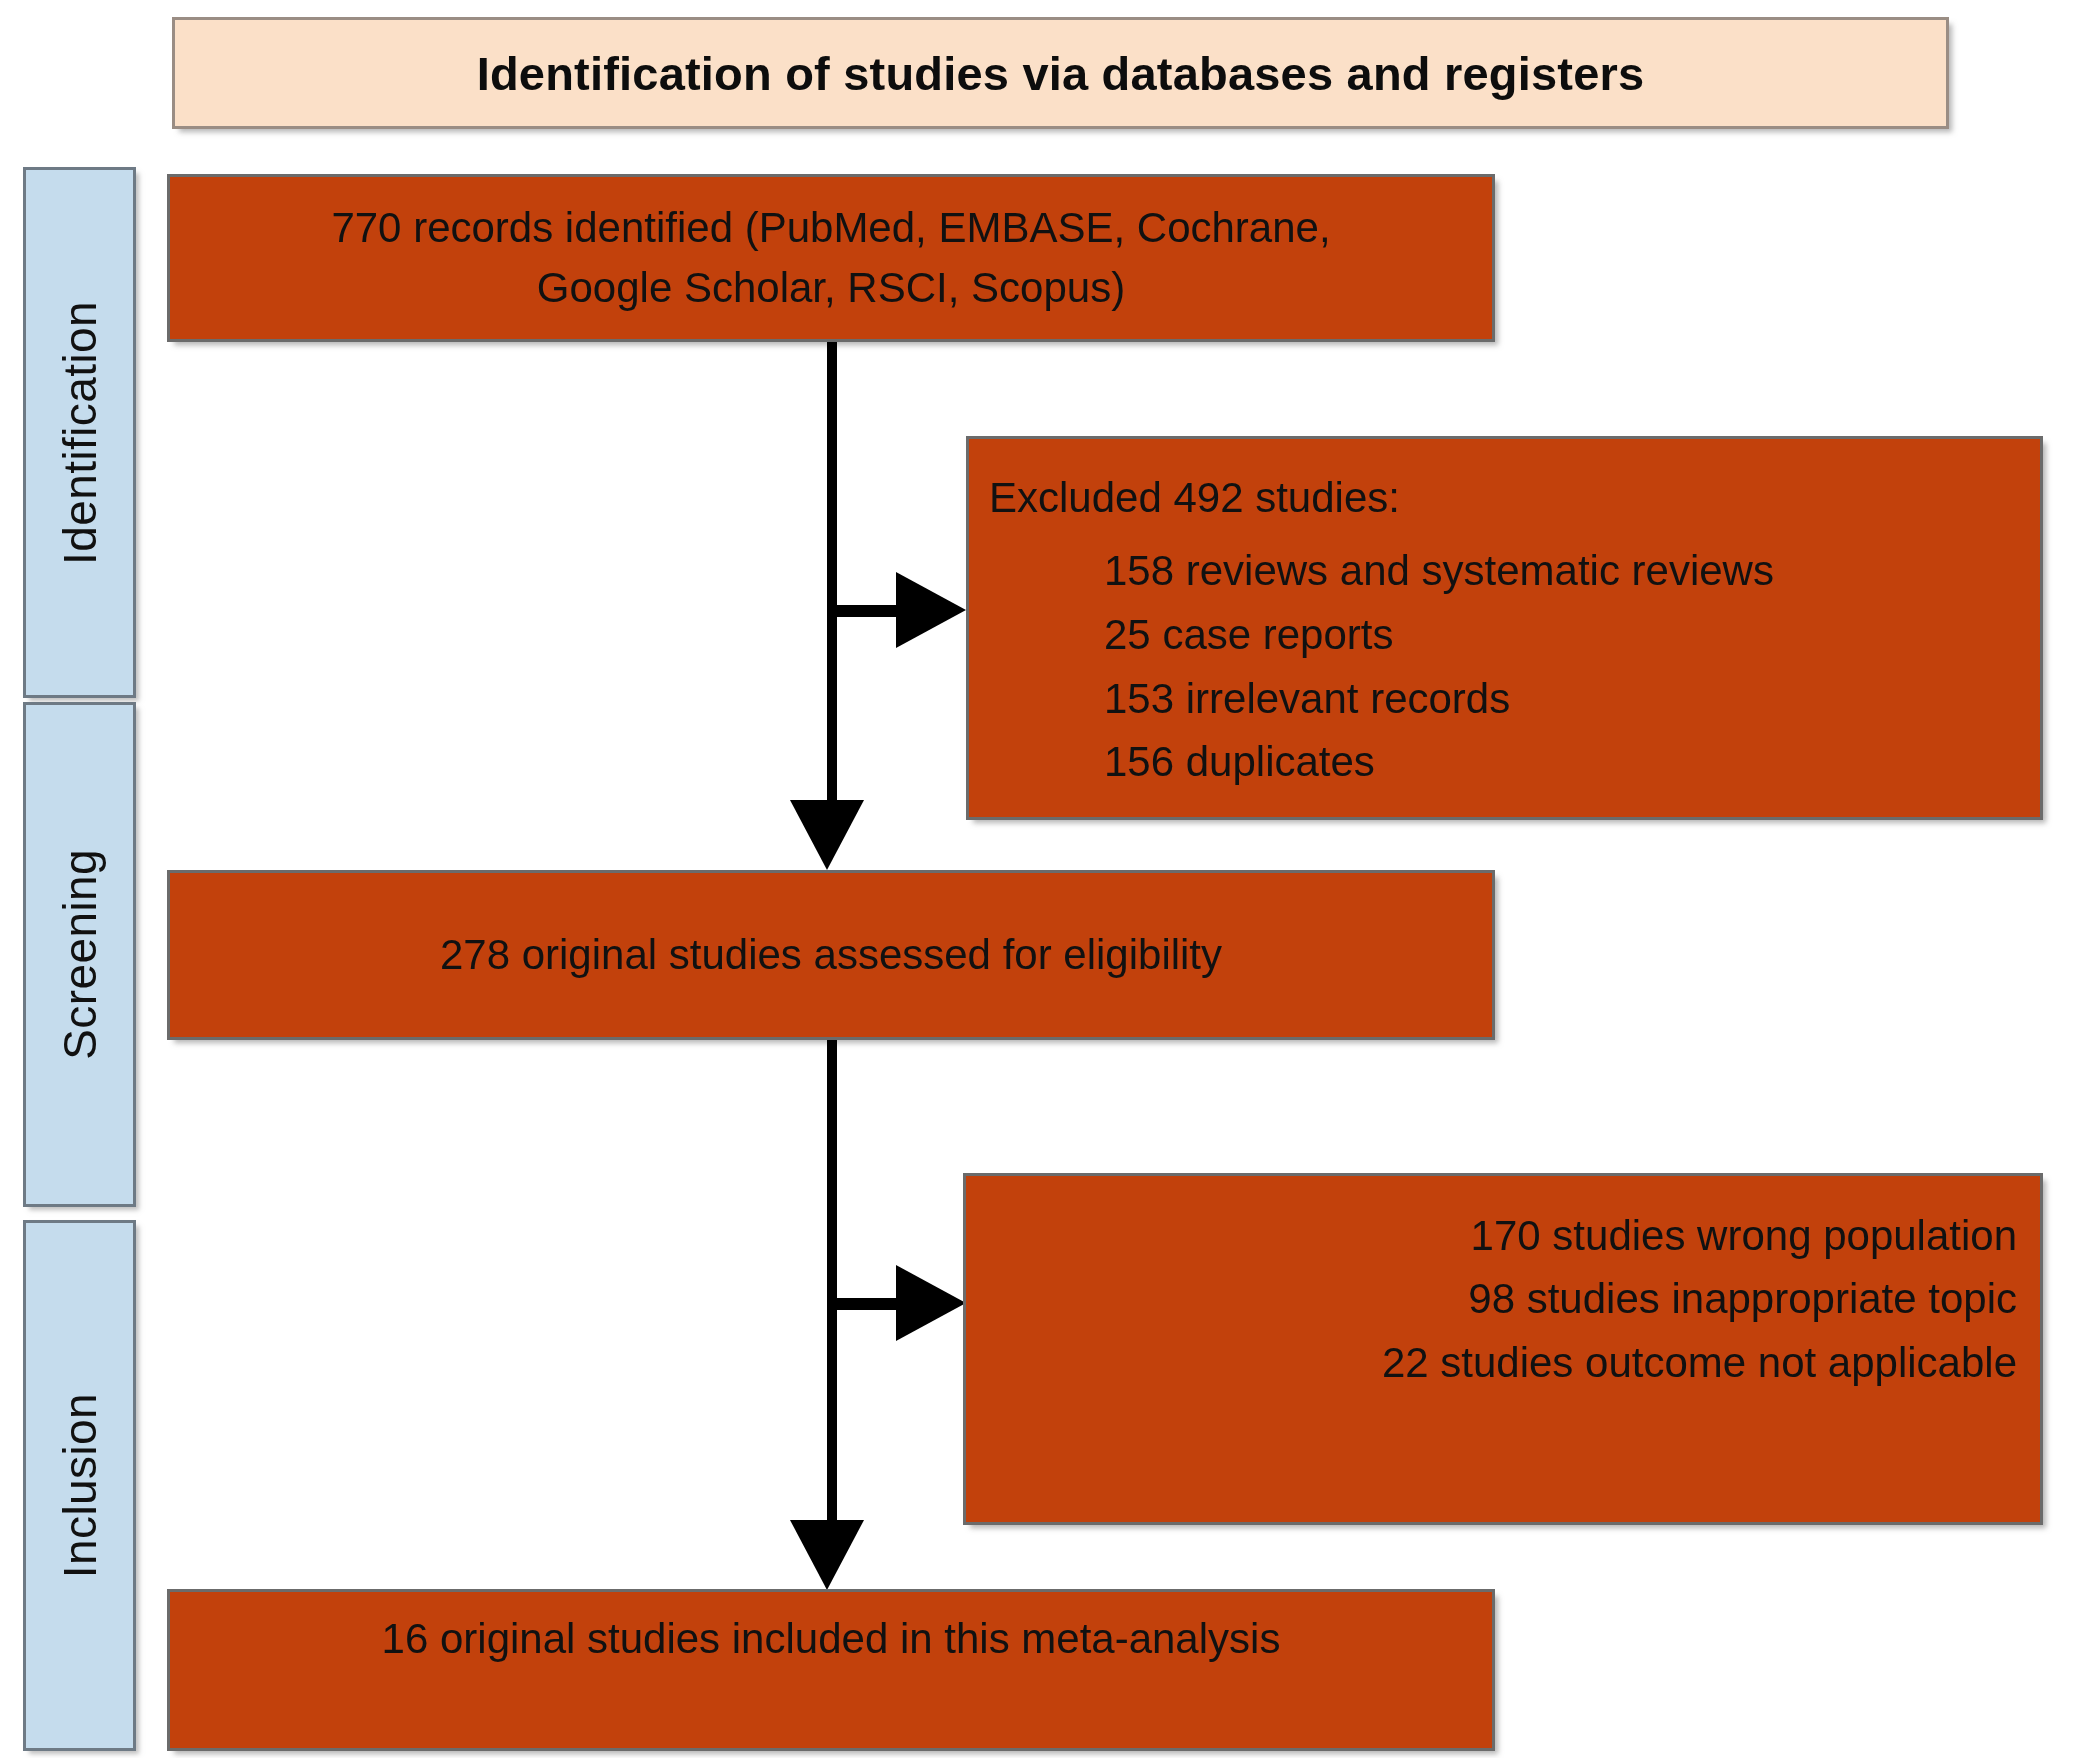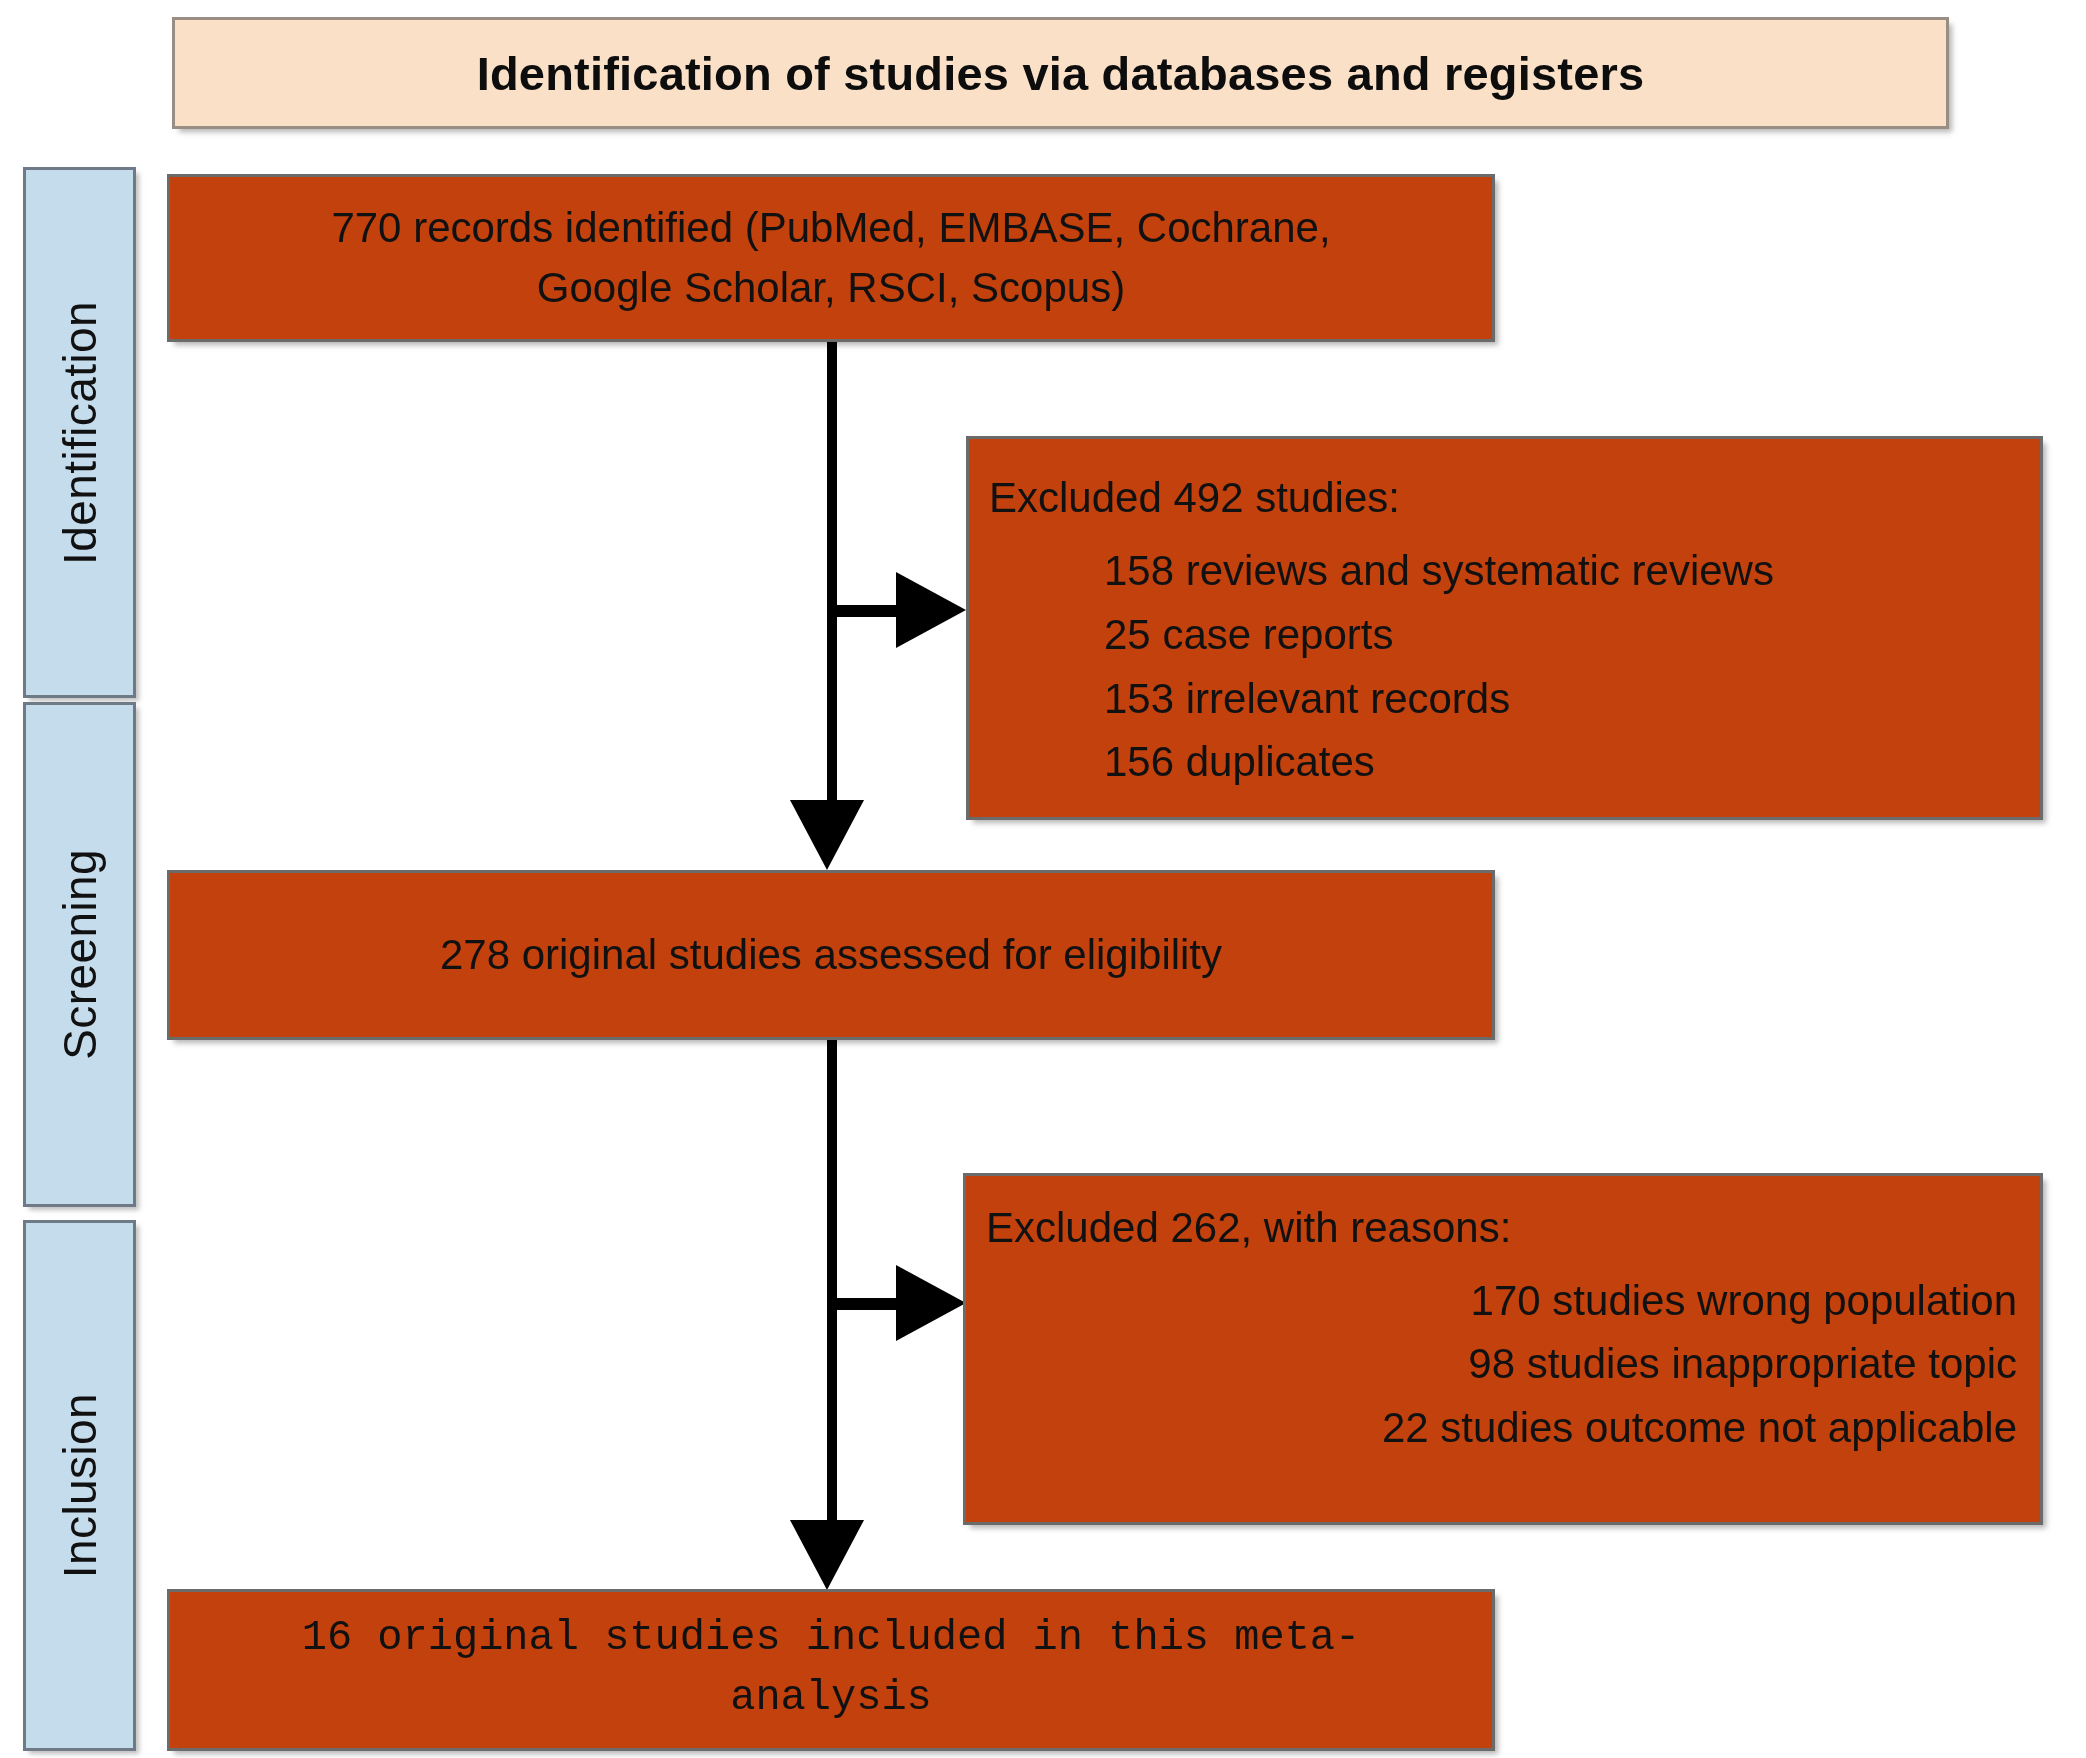--- a/index.html
+++ b/index.html
@@ -90,21 +90,21 @@
     left: 963px; top: 1173px; width: 1080px; height: 352px;
   }
 
   .center-text {
     font-size: 42px;
     color: #111111;
     line-height: 1.42;
     text-align: center;
     padding: 0 31px;
   }
-  #box-included .center-text { padding-top: 17px; font-family: Liberation Mono, monospace; }
+  #box-included .center-text { padding-top: 17px; }
 
   .excluded-inner {
     padding: 35px 23px 0 20px;
   }
   .excluded-head {
     font-size: 42px;
     color: #111111;
     margin-bottom: 17px;
     white-space: nowrap;
   }
@@ -212,21 +212,20 @@
   </div>
 
   <div class="vline" id="trunk-2"></div>
   <div class="arrow-down" id="arrowhead-2"></div>
 
   <div class="hline" id="branch-2"></div>
   <div class="arrow-right" id="branch-arrow-2"></div>
 
   <div class="box" id="box-excluded-2">
     <div class="excluded-inner">
-      <div class="excluded-head">Excluded 262, with reasons:</div>
       <ul class="excluded-list">
         <li>170 studies wrong population</li>
         <li>98 studies inappropriate topic</li>
         <li>22 studies outcome not applicable</li>
       </ul>
     </div>
   </div>
 
   <div class="box" id="box-included">
     <div class="center-text">16 original studies included in this meta-analysis</div>

